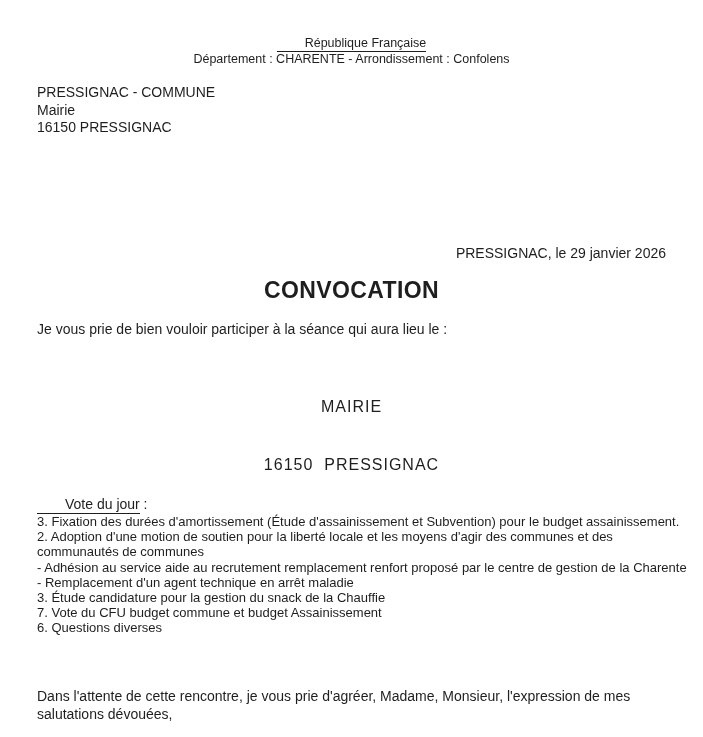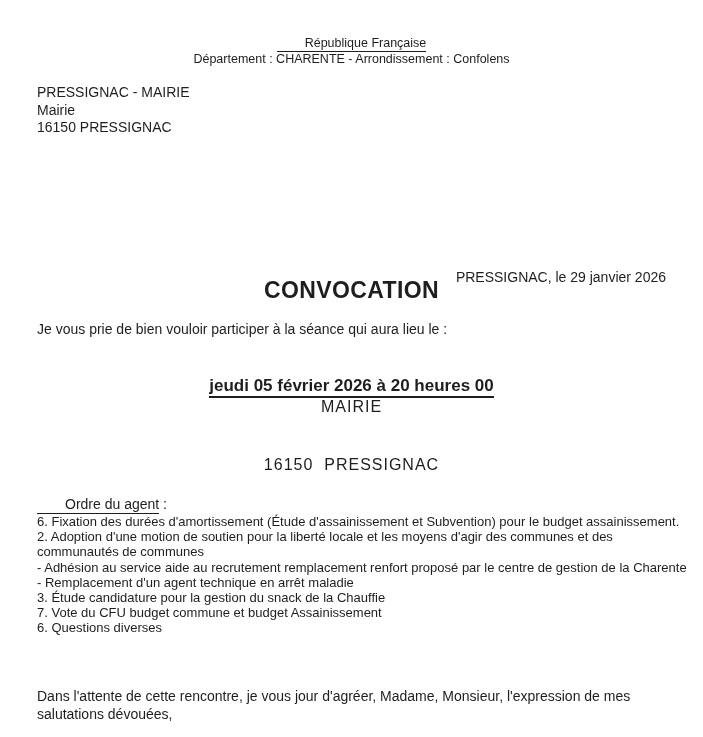--- a/index.html
+++ b/index.html
@@ -44,21 +44,20 @@
     top: 84px;
     left: 37px;
     font-size: 14px;
     line-height: 17.5px;
   }
   .date-line {
     position: absolute;
     top: 245px;
     right: 37px;
     font-size: 14px;
-    margin-top: 24px;
   }
   .doc-title {
     top: 277px;
     font-size: 23px;
     font-weight: bold;
     letter-spacing: 0.4px;
   }
   .body-intro {
     position: absolute;
     top: 320px;
@@ -113,51 +112,48 @@
 
 <div class="page">
 
   <div class="centered letterhead-republic">
     <span class="u-thin">République Française</span>
   </div>
 
   <div class="centered letterhead-department">Département : CHARENTE - Arrondissement : Confolens</div>
 
   <div class="sender-block">
-    <div>PRESSIGNAC - MAIRIE</div>
+    <div>PRESSIGNAC - COMMUNE</div>
     <div>Mairie</div>
     <div>16150 PRESSIGNAC</div>
   </div>
 
   <div class="date-line">PRESSIGNAC, le 29 janvier 2026</div>
 
   <div class="centered doc-title">CONVOCATION</div>
 
   <div class="body-intro">
     <div>Je vous prie de bien vouloir participer à la séance qui aura lieu le :</div>
   </div>
 
-  <div class="centered meeting-datetime">
-    <span class="u-bold">jeudi 05 février 2026 à 20 heures 00</span>
-  </div>
 
   <div class="centered meeting-place">MAIRIE</div>
 
   <div class="centered meeting-city">16150  PRESSIGNAC</div>
 
   <div class="agenda-heading">
-    <span class="u-thin">Ordre du agent</span><span> :</span>
+    <span class="u-thin">Vote du jour</span><span> :</span>
   </div>
 
   <div class="agenda-list">
-    <div class="agenda-line">6. Fixation des durées d'amortissement (Étude d'assainissement et Subvention) pour le budget assainissement.</div>
+    <div class="agenda-line">3. Fixation des durées d'amortissement (Étude d'assainissement et Subvention) pour le budget assainissement.</div>
     <div class="agenda-line">2. Adoption d'une motion de soutien pour la liberté locale et les moyens d'agir des communes et des</div>
     <div class="agenda-line">communautés de communes</div>
     <div class="agenda-line">- Adhésion au service aide au recrutement remplacement renfort proposé par le centre de gestion de la Charente</div>
     <div class="agenda-line">- Remplacement d'un agent technique en arrêt maladie</div>
     <div class="agenda-line">3. Étude candidature pour la gestion du snack de la Chauffie</div>
     <div class="agenda-line">7. Vote du CFU budget commune et budget Assainissement</div>
     <div class="agenda-line">6. Questions diverses</div>
   </div>
 
-  <div class="closing-paragraph">Dans l'attente de cette rencontre, je vous jour d'agréer, Madame, Monsieur, l'expression de mes salutations dévouées,</div>
+  <div class="closing-paragraph">Dans l'attente de cette rencontre, je vous prie d'agréer, Madame, Monsieur, l'expression de mes salutations dévouées,</div>
 
 </div>
 
 </body></html>

